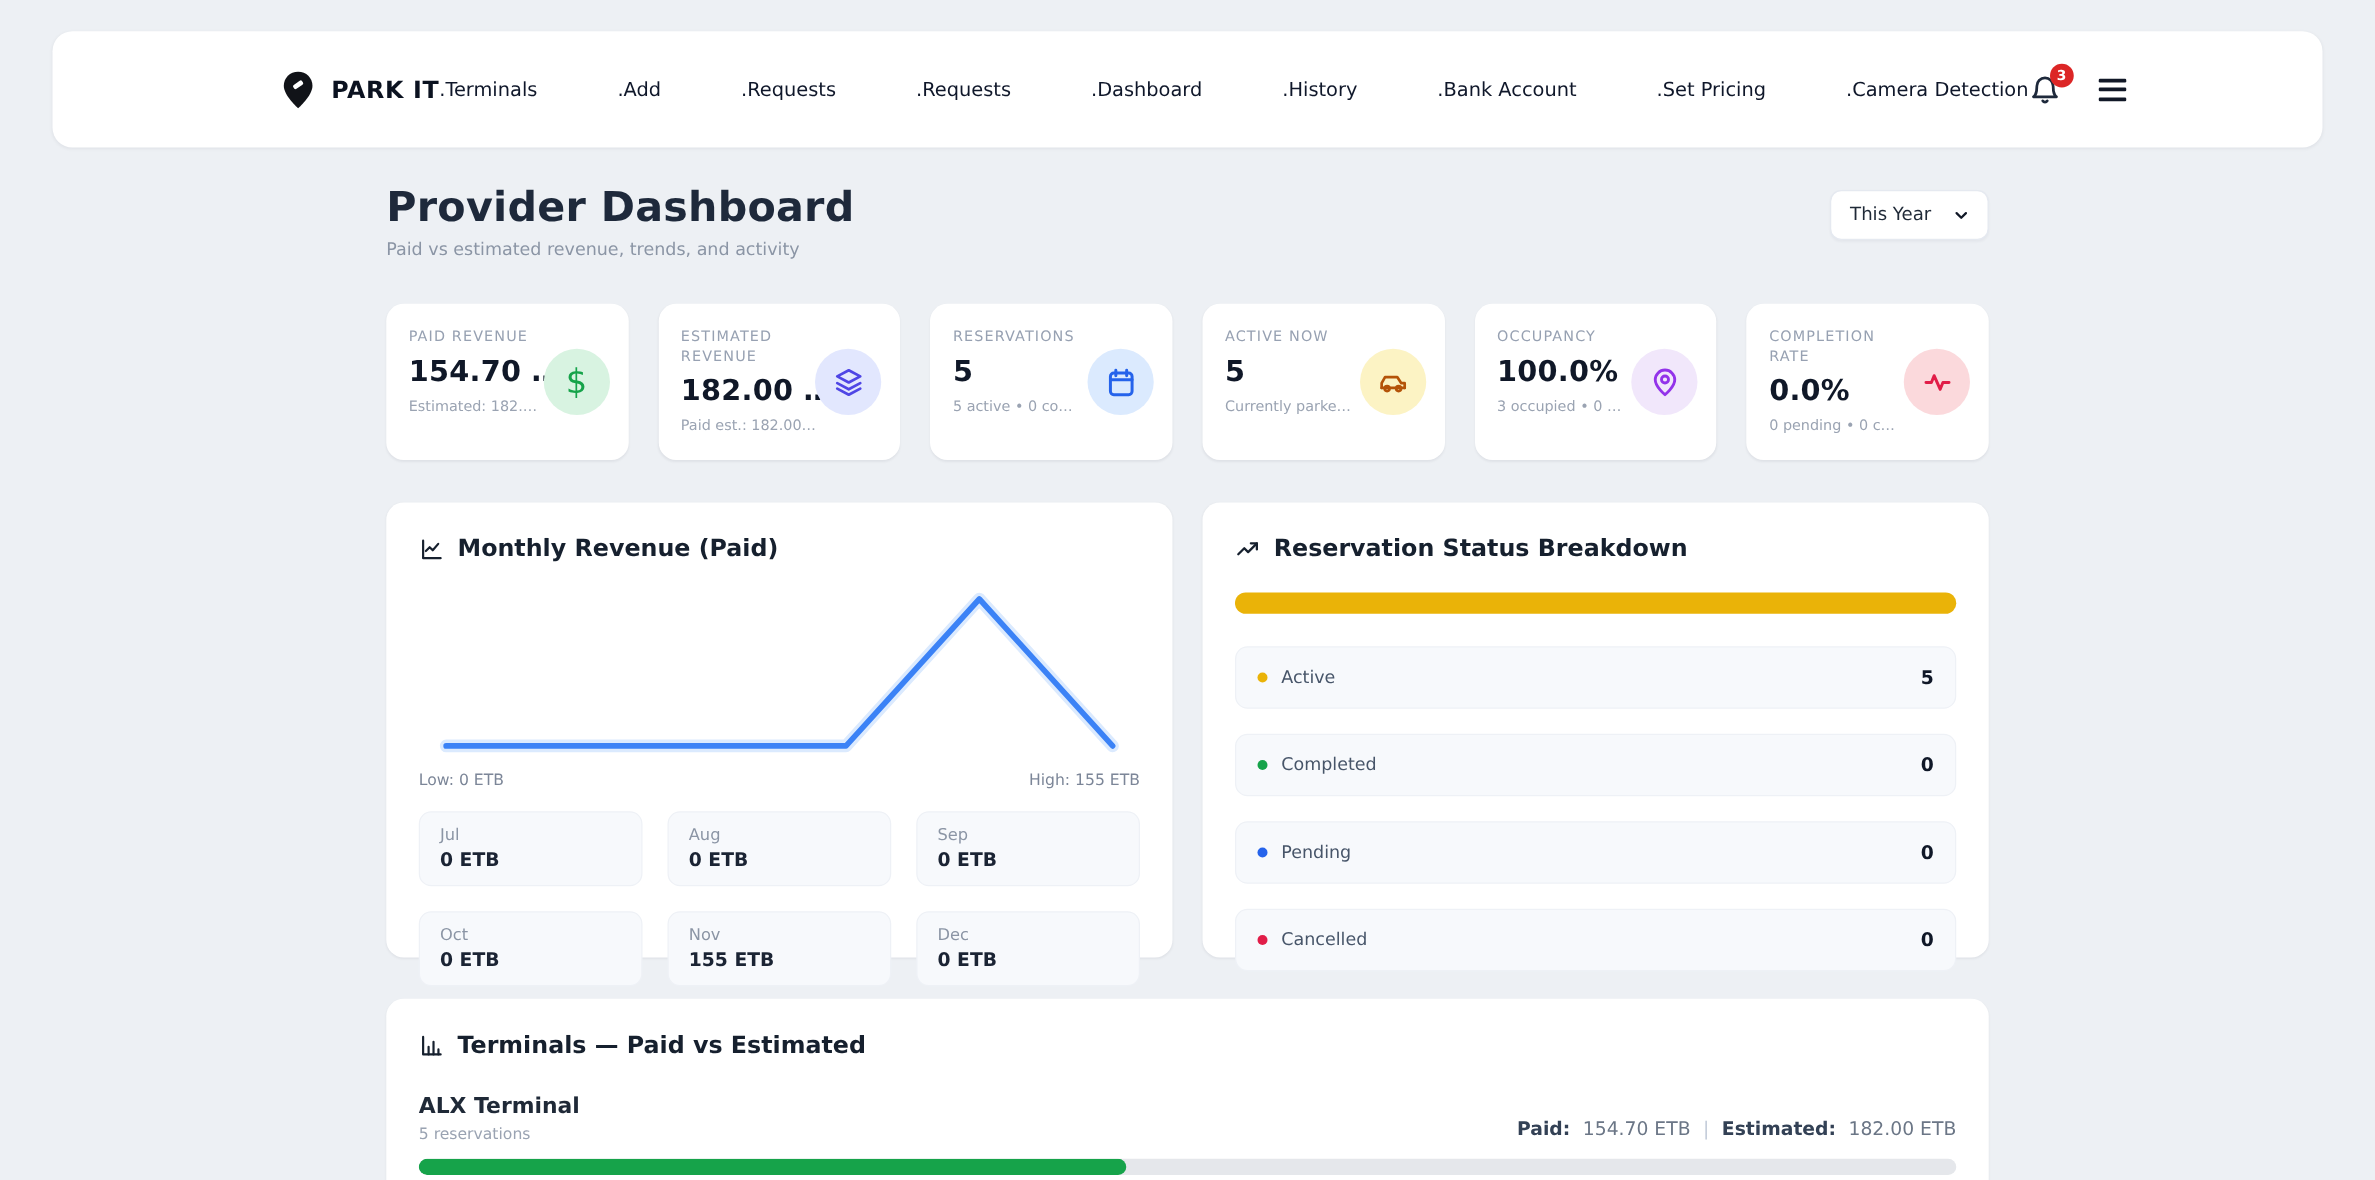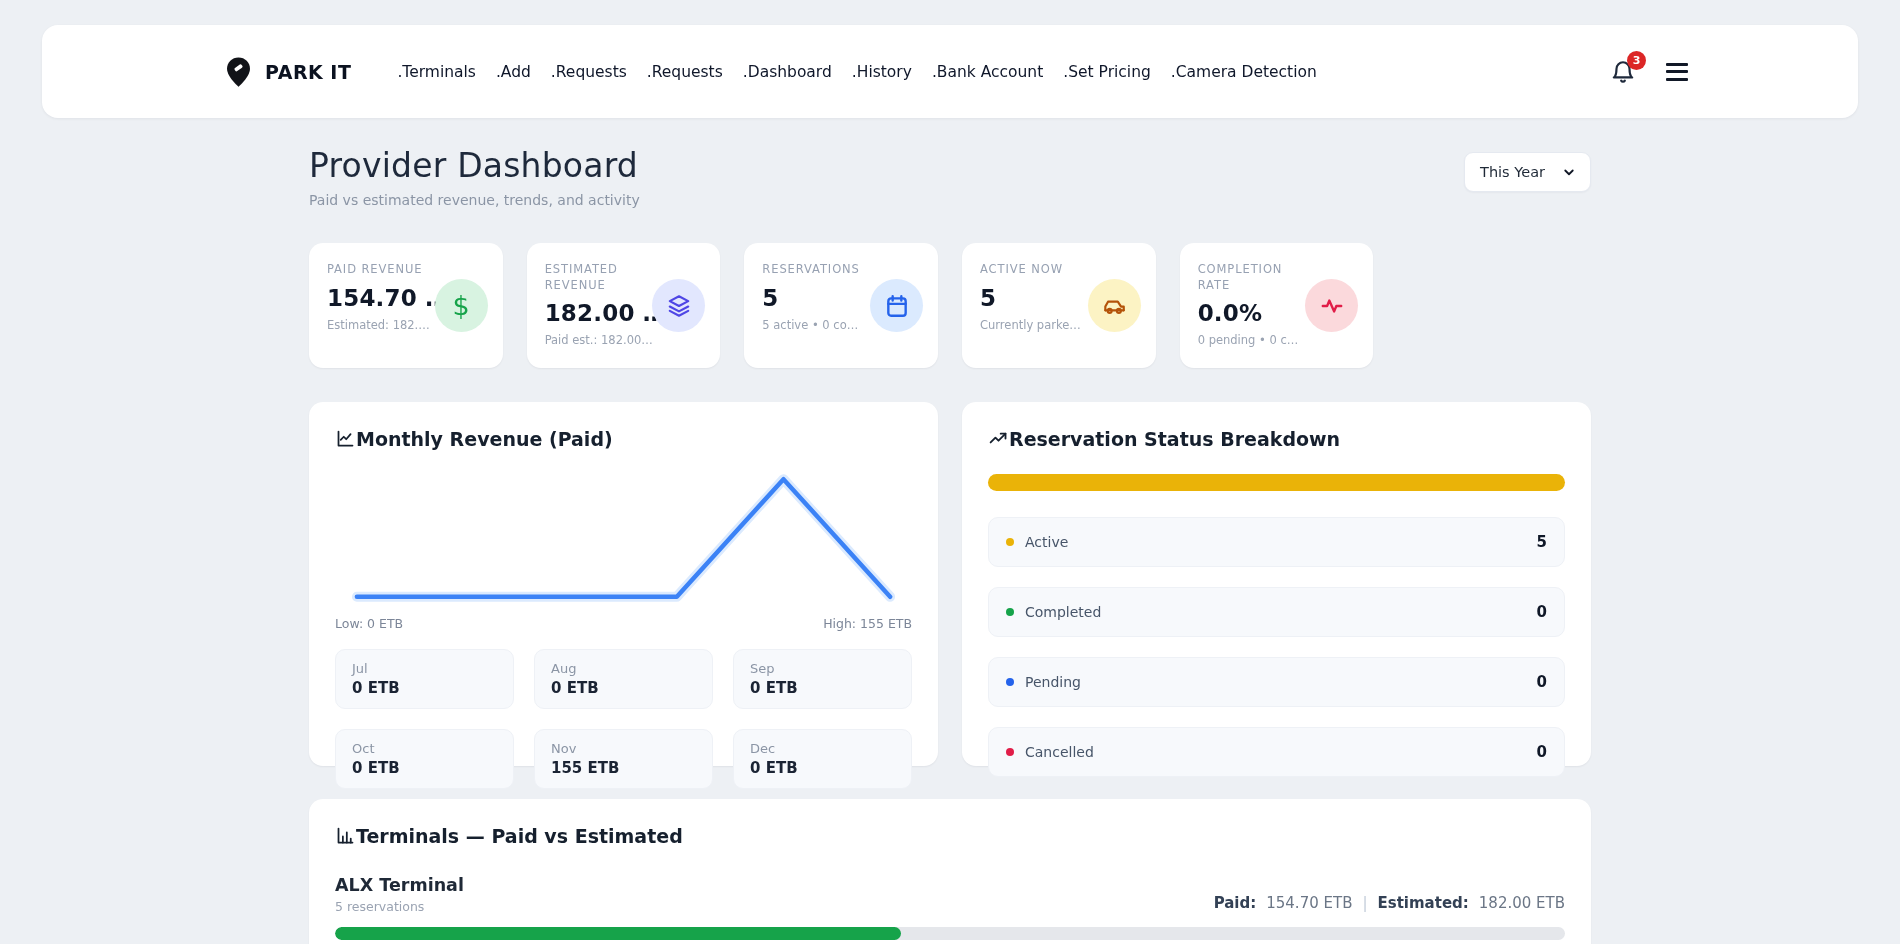--- a/index.html
+++ b/index.html
@@ -16,38 +16,38 @@
     background:#ffffff;
     border-radius:16px;
     box-shadow:0 1px 3px rgba(15,23,42,.06);
     display:flex;
     align-items:center;
     padding:0 170px 0 183px;
   }
   .brand { display:flex; align-items:center; gap:13px; }
   .brand-logo { width:27px; height:32px; display:block; }
   .brand-name { font-size:19px; font-weight:700; letter-spacing:.5px; color:#0b1220; white-space:nowrap; }
-  .nav-links { display:flex; gap:20px; margin-left:46px; }
+  .nav-links { display:flex; gap:64px; }
   .nav-link { font-size:15.5px; font-weight:500; color:#0f172a; text-decoration:none; white-space:nowrap; cursor:pointer; }
   .nav-right { margin-left:auto; display:flex; align-items:center; gap:30px; }
   .bell-wrap { position:relative; width:26px; height:26px; cursor:pointer; }
   .bell-wrap svg { width:26px; height:26px; }
   .badge {
     position:absolute; top:-8px; right:-10px;
     min-width:19px; height:19px; border-radius:50%;
     background:#dc2626; color:#fff; font-size:11px; font-weight:700;
     display:flex; align-items:center; justify-content:center;
   }
   .hamburger { display:flex; flex-direction:column; gap:4.5px; cursor:pointer; padding:3px 0; }
   .hamburger span { display:block; width:22px; height:3px; background:#111827; border-radius:1px; }
 
   
   .container { width:1282px; margin:28px auto 0; }
   .page-head { display:flex; justify-content:space-between; align-items:flex-start; }
-  .page-title { font-size:33px; font-weight:400; color:#1e293b; letter-spacing:.2px; }
+  .page-title { font-size:33px; font-weight:700; color:#1e293b; letter-spacing:.2px; }
   .page-sub { margin-top:7px; font-size:14px; color:#8b95a5; }
   .period-select {
     display:flex; align-items:center; gap:18px;
     background:#fff; border:1px solid #e5e9f0; border-radius:9px;
     padding:11px 15px; font-size:14.5px; color:#1f2937;
     box-shadow:0 1px 2px rgba(15,23,42,.04); cursor:pointer; margin-top:6px;
   }
   .period-select svg { width:12px; height:12px; }
 
   
@@ -75,21 +75,21 @@
   .ic-rose   { background:#fbd9dc; }
   .dollar-glyph { font-size:27px; color:#16a34a; font-weight:500; }
 
   
   .charts-row { display:grid; grid-template-columns:629px 629px; gap:24px; margin-top:34px; }
   .panel {
     background:#fff; border-radius:14px;
     box-shadow:0 1px 2px rgba(15,23,42,.06);
     padding:26px; height:364px;
   }
-  .panel-title { display:flex; align-items:flex-start; font-size:19px; font-weight:700; color:#16202e; }
+  .panel-title { display:flex; align-items:center; gap:10px; font-size:19px; font-weight:700; color:#16202e; }
   .panel-title svg { width:21px; height:21px; }
   .chart-area { margin-top:14px; height:152px; }
   .chart-area svg { width:100%; height:152px; display:block; }
   .chart-minmax { display:flex; justify-content:space-between; font-size:12.5px; color:#7c8698; margin-top:0px; }
   .months { display:grid; grid-template-columns:repeat(3,1fr); gap:20px; margin-top:18px; }
   .month-cell { background:#f7f9fc; border:1px solid #eef1f6; border-radius:10px; padding:11px 16px; }
   .month-label { font-size:13px; color:#8b95a5; }
   .month-value { font-size:15px; font-weight:700; color:#1b2434; margin-top:3px; }
 
   .status-bar { margin-top:24px; height:17px; border-radius:9px; width:100%; }
@@ -222,20 +222,33 @@
       <div class="stat-icon ic-yellow">
         <svg viewBox="0 0 24 24" fill="none" stroke="#b45309" stroke-width="2" stroke-linecap="round" stroke-linejoin="round">
           <path d="M4 16v-3.5L6.5 8h9l3 4.5H21a0 0 0 0 1 0 0V16"></path>
           <path d="M4 16h17"></path>
           <circle cx="8" cy="16.5" r="1.8"></circle>
           <circle cx="16.5" cy="16.5" r="1.8"></circle>
         </svg>
       </div>
     </div>
 
+    <div class="stat-card">
+      <div class="stat-text">
+        <div class="stat-label">OCCUPANCY</div>
+        <div class="stat-value">100.0%</div>
+        <div class="stat-sub">3 occupied • 0 …</div>
+      </div>
+      <div class="stat-icon ic-purple">
+        <svg viewBox="0 0 24 24" fill="none" stroke="#9333ea" stroke-width="2.1" stroke-linecap="round" stroke-linejoin="round">
+          <path d="M12 21s-7.2-5.8-7.2-11A7.2 7.2 0 0 1 19.2 10c0 5.2-7.2 11-7.2 11z"></path>
+          <circle cx="12" cy="9.8" r="2.6"></circle>
+        </svg>
+      </div>
+    </div>
 
     <div class="stat-card">
       <div class="stat-text">
         <div class="stat-label">COMPLETION RATE</div>
         <div class="stat-value">0.0%</div>
         <div class="stat-sub">0 pending • 0 c…</div>
       </div>
       <div class="stat-icon ic-rose">
         <svg viewBox="0 0 24 24" fill="none" stroke="#e11d48" stroke-width="2.2" stroke-linecap="round" stroke-linejoin="round">
           <path d="M3.5 12h4l2-5 4.5 10 2-5h4.5"></path>

